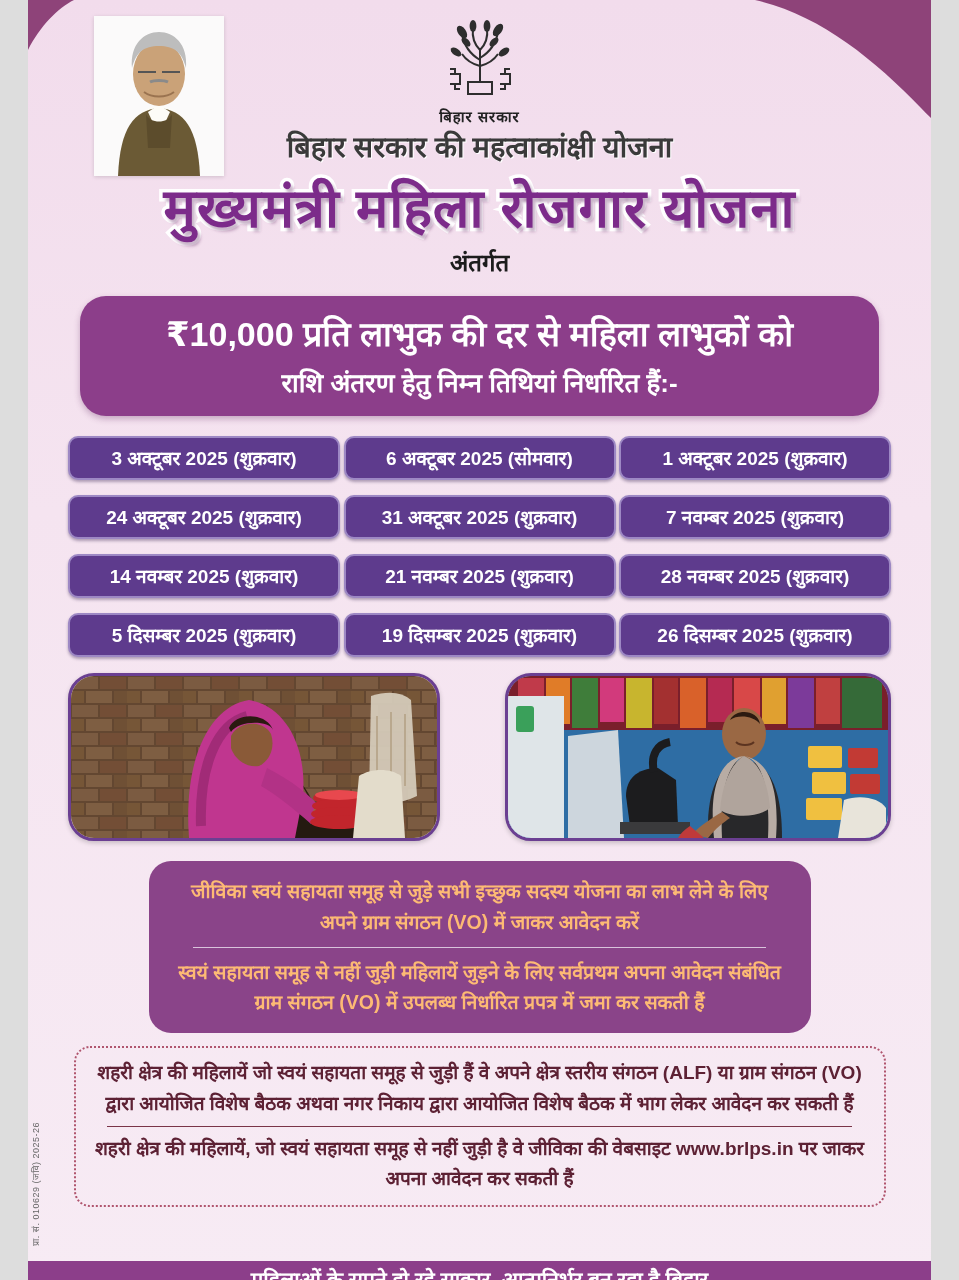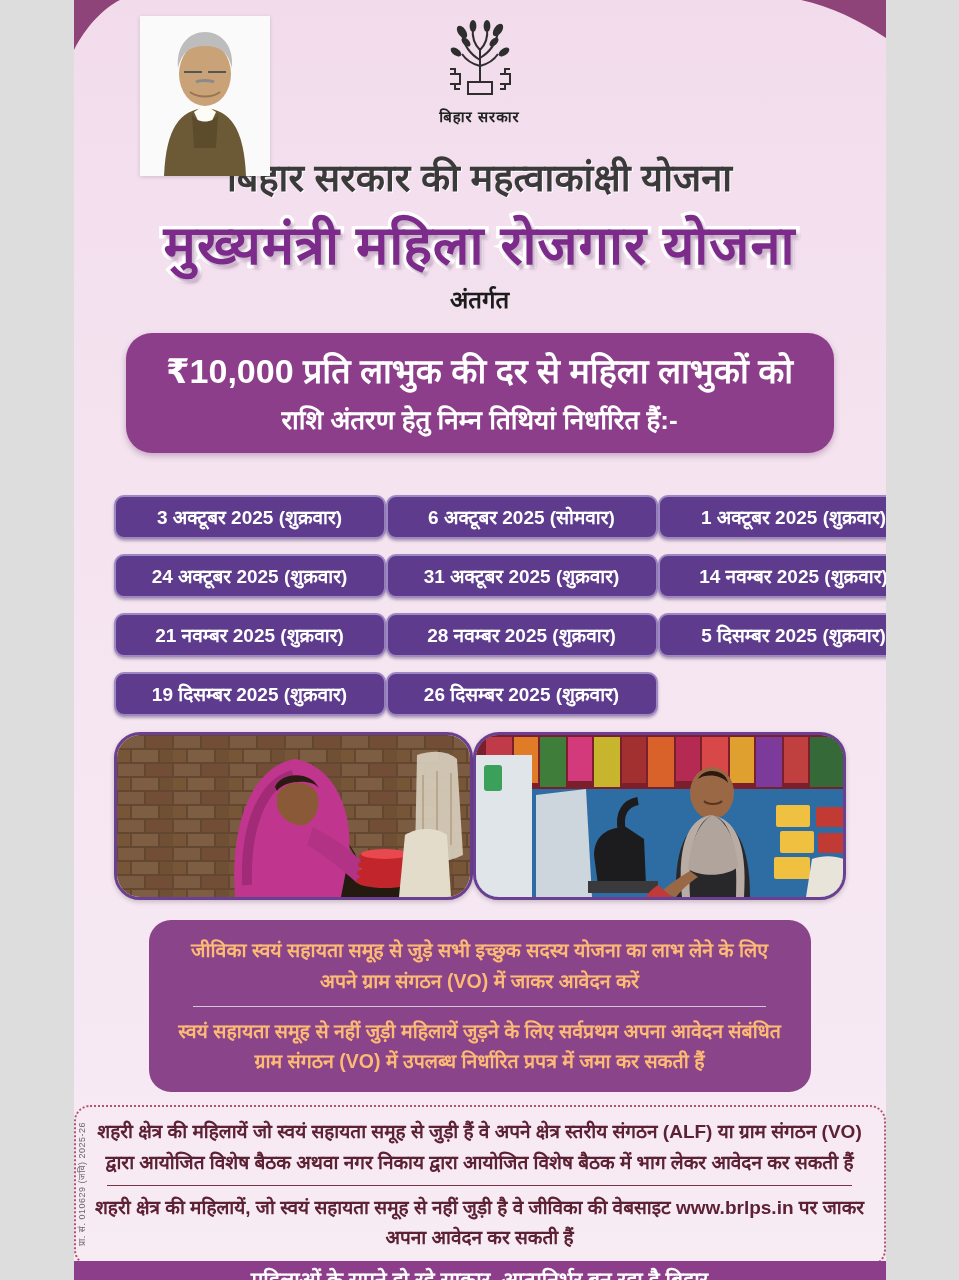--- a/index.html
+++ b/index.html
@@ -1,43 +1,43 @@
 <!DOCTYPE html>
 <html><head>
 <meta charset="utf-8">
 <style>
   html,body{margin:0;padding:0;background:#ddd;}
   *{box-sizing:border-box;}
   .poster{
-    position:relative;width:812px;height:1280px;margin:0 auto;overflow:hidden;
+    position:relative;width:903px;height:1280px;margin:0 auto;overflow:hidden;
     background:linear-gradient(180deg,#f2dcec 0%,#f5e4f0 40%,#f7ebf4 100%);
     font-family:"Liberation Sans","DejaVu Sans",sans-serif;
   }
   
   .corner-svg{position:absolute;top:0;left:0;width:959px;height:220px;pointer-events:none;}
   
   .cm-photo{position:absolute;top:16px;left:66px;width:130px;height:160px;background:#fdfdfd;
     box-shadow:0 1px 4px rgba(0,0,0,.15);overflow:hidden;}
   
   .logo-wrap{padding-top:20px;text-align:center;}
   .logo-caption{font-size:15px;font-weight:bold;color:#222;margin-top:2px;letter-spacing:1px;}
-  .tagline{margin-top:24px;text-align:center;font-size:38px;font-weight:bold;color:#3a3a3a;
+  .tagline{margin-top:0;text-align:center;font-size:29px;font-weight:bold;color:#3a3a3a;
     text-shadow:1px 1px 0 #fff;}
   .main-title{margin-top:4px;text-align:center;font-size:54px;font-weight:800;color:#7c2b8a;
     -webkit-text-stroke:7px #ffffff;paint-order:stroke fill;
     text-shadow:3px 4px 3px rgba(100,40,100,.35);letter-spacing:1px;}
   .under-title{margin-top:2px;text-align:center;font-size:24px;font-weight:bold;color:#1c1c1c;}
   
   .banner{margin:18px 52px 0;background:#8c3e8a;border-radius:26px;padding:14px 10px 16px;
     text-align:center;color:#fff;box-shadow:0 3px 6px rgba(90,30,90,.3);}
   .banner-line1{font-size:34px;font-weight:bold;}
   .banner-line2{font-size:26px;font-weight:bold;margin-top:8px;}
   
   .dates{display:grid;grid-template-columns:repeat(3,272px);justify-content:space-between;
-    row-gap:15px;padding:0 40px;margin-top:42px;}
+    row-gap:15px;padding:0 40px;margin-top:20px;}
   .date-pill{height:44px;display:flex;align-items:center;justify-content:center;
     background:#5e3b8d;border:2px solid #9d88c4;border-radius:10px;color:#fff;
     font-size:19px;font-weight:bold;box-shadow:0 2px 3px rgba(40,20,70,.35);white-space:nowrap;}
   .dates > :nth-child(13){grid-column:2;}
   
   .photos{display:flex;justify-content:space-between;padding:0 40px;margin-top:16px;}
   .photo-frame{border:3px solid #6b3f92;border-radius:26px;overflow:hidden;background:#fff;
     box-shadow:0 2px 5px rgba(0,0,0,.2);}
   .photo-frame svg{display:block;}
   
@@ -122,20 +122,21 @@
     <div class="banner-line2">राशि अंतरण हेतु निम्न तिथियां निर्धारित हैं:-</div>
   </div>
 
   <div class="dates">
 
   <div class="date-pill">3 अक्टूबर 2025 (शुक्रवार)</div>
       <div class="date-pill">6 अक्टूबर 2025 (सोमवार)</div>
       <div class="date-pill">1 अक्टूबर 2025 (शुक्रवार)</div>
       <div class="date-pill">24 अक्टूबर 2025 (शुक्रवार)</div>
       <div class="date-pill">31 अक्टूबर 2025 (शुक्रवार)</div>
+      <div class="date-pill">7 नवम्बर 2025 (शुक्रवार)</div>
       <div class="date-pill">14 नवम्बर 2025 (शुक्रवार)</div>
       <div class="date-pill">21 नवम्बर 2025 (शुक्रवार)</div>
       <div class="date-pill">28 नवम्बर 2025 (शुक्रवार)</div>
       <div class="date-pill">5 दिसम्बर 2025 (शुक्रवार)</div>
       <div class="date-pill">19 दिसम्बर 2025 (शुक्रवार)</div>
       <div class="date-pill">26 दिसम्बर 2025 (शुक्रवार)</div>
     </div>
 
   <div class="photos">
     <div class="photo-frame">

